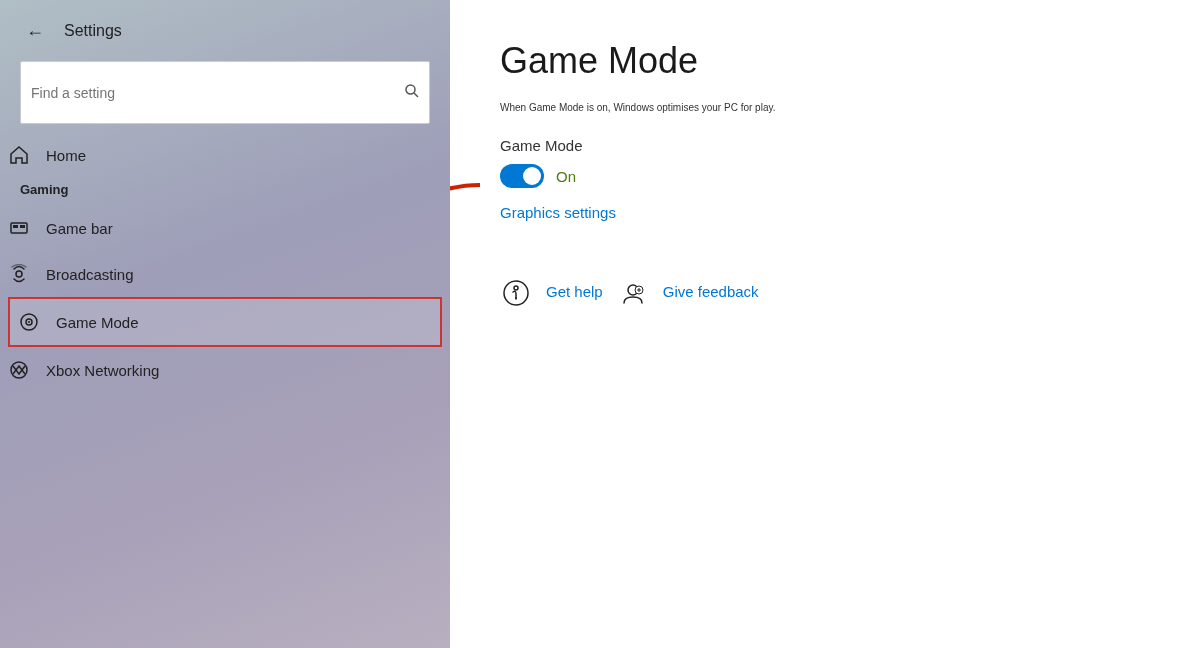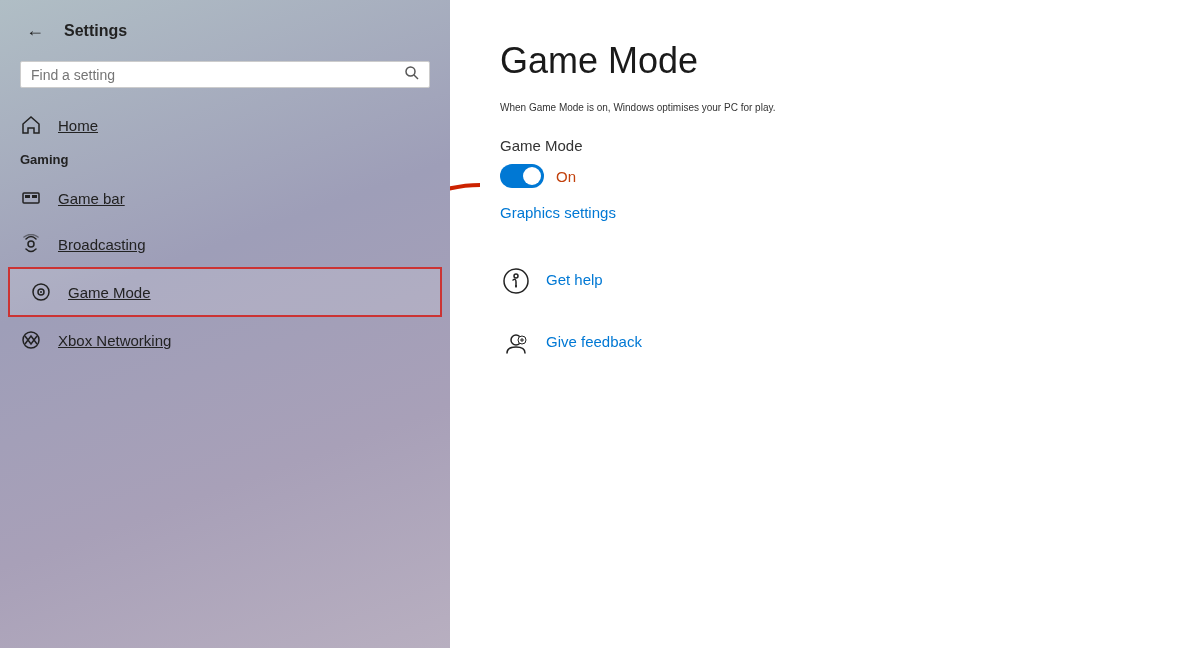--- a/index.html
+++ b/index.html
@@ -36,32 +36,32 @@
       cursor: pointer;
       font-size: 18px;
       color: #222;
       padding: 2px 6px;
       display: flex;
       align-items: center;
     }
 
     .sidebar-title {
       font-size: 16px;
-      font-weight: 700;
+      font-weight: 400;
       color: #222;
     }
 
     .search-box {
-      margin: 8px 20px 14px 20px;
+      margin: 8px 20px 8px 20px;
       display: flex;
       align-items: center;
       background: #fff;
       border: 1px solid #ccc;
       border-radius: 2px;
-      padding: 4px 10px;
+      padding: 22px 10px;
     }
 
     .search-input {
       border: none;
       outline: none;
       flex: 1;
       font-size: 14px;
       background: transparent;
       color: #555;
     }
@@ -77,27 +77,26 @@
     .section-label {
       font-size: 13px;
       font-weight: 700;
       color: #222;
       padding: 4px 20px 8px 20px;
     }
 
     .nav-item {
       display: flex;
       align-items: center;
-      padding: 12px 20px;
+      padding: 12px 8px;
       gap: 16px;
       cursor: pointer;
       color: #222;
       font-size: 15px;
       position: relative;
-      text-decoration: underline;
     }
 
     .nav-item.active {
       background: rgba(255,255,255,0.15);
       border: 2px solid #cc3333;
     }
 
     .nav-icon {
       width: 22px;
       height: 22px;
@@ -158,44 +157,44 @@
       background: #fff;
       border-radius: 50%;
       position: absolute;
       top: 3px;
       right: 3px;
       transition: left 0.2s;
     }
 
     .toggle-text {
       font-size: 15px;
-      color: #c2410c;
+      color: #4d7c0f;
     }
 
     .link {
       color: #0078d4;
       font-size: 15px;
       cursor: pointer;
       text-decoration: none;
       display: inline-block;
       margin-bottom: 4px;
     }
 
     .related-settings-title {
       font-size: 22px;
       font-weight: 300;
       color: #1a1a1a;
       margin: 30px 0 12px 0;
     }
 
     .bottom-links {
-      margin-top: 40px;
-      display: flex;
-      flex-direction: column;
-      gap: 30px;
+      margin-top: 52px;
+      display: flex;
+      flex-direction: row;
+      gap: 14px;
     }
 
     .bottom-link-row {
       display: flex;
       align-items: center;
       gap: 14px;
     }
 
     .bottom-link-icon {
       width: 32px;

